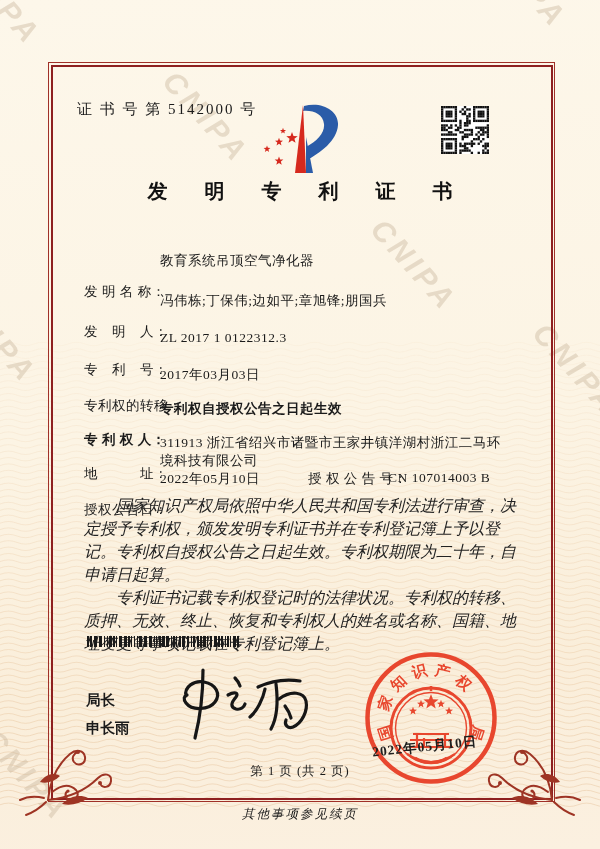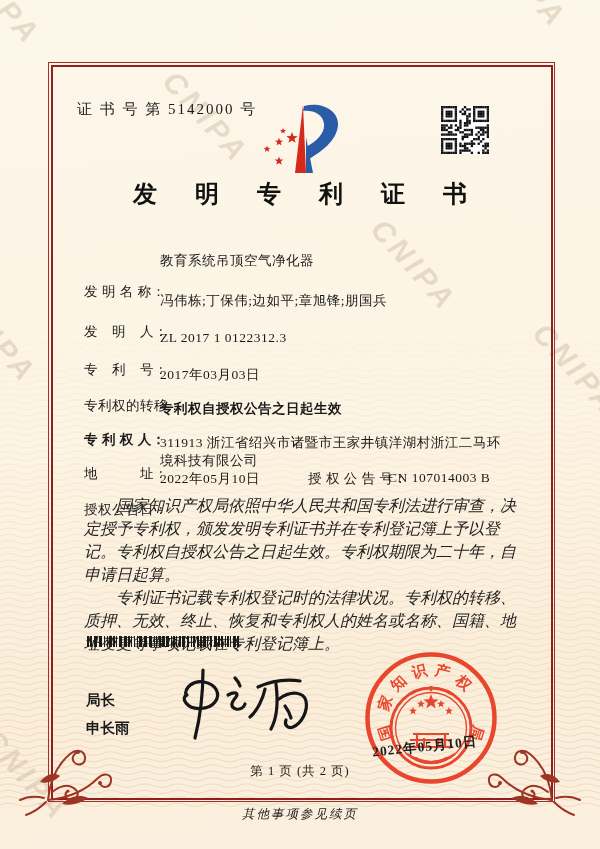--- a/index.html
+++ b/index.html
@@ -14,21 +14,21 @@
       font-weight:bold;font-style:italic;font-size:30px;letter-spacing:4px;
       color:#cdbba2;opacity:.45;transform:rotate(48deg);white-space:nowrap;pointer-events:none;}
   
   .frame{position:absolute;left:48px;top:62px;width:505px;height:738px;
          border:1.5px solid #a03028;z-index:3;}
   .frame-inner{position:absolute;left:1.5px;top:1.5px;right:1.5px;bottom:1.5px;
          border:2.5px solid #8e2020;}
   
   .cert-no{position:absolute;left:77px;top:100px;font-size:15px;letter-spacing:2px;z-index:5;}
   .title{position:absolute;left:0;top:178px;width:600px;text-align:center;z-index:5;
-         font-size:24px;font-weight:bold;letter-spacing:16px;text-indent:16px;color:#111;}
+         font-size:20px;font-weight:bold;letter-spacing:16px;text-indent:16px;color:#111;}
   
   .frow{position:absolute;left:84px;z-index:5;font-size:13.5px;letter-spacing:.5px;}
   .flabel{display:inline-block;white-space:pre;margin-top:31px;}
   .fvalue{position:absolute;left:76px;top:0;white-space:nowrap;}
   .fvalue.wrap{white-space:normal;width:342px;line-height:18px;}
   .flabel2{position:absolute;left:224px;top:0;white-space:pre;}
   .fvalue2{position:absolute;left:304px;top:0;white-space:nowrap;}
   
   .paras{position:absolute;left:84px;top:494px;width:434px;z-index:5;
          font-size:16px;line-height:23px;font-style:italic;color:#222;}

